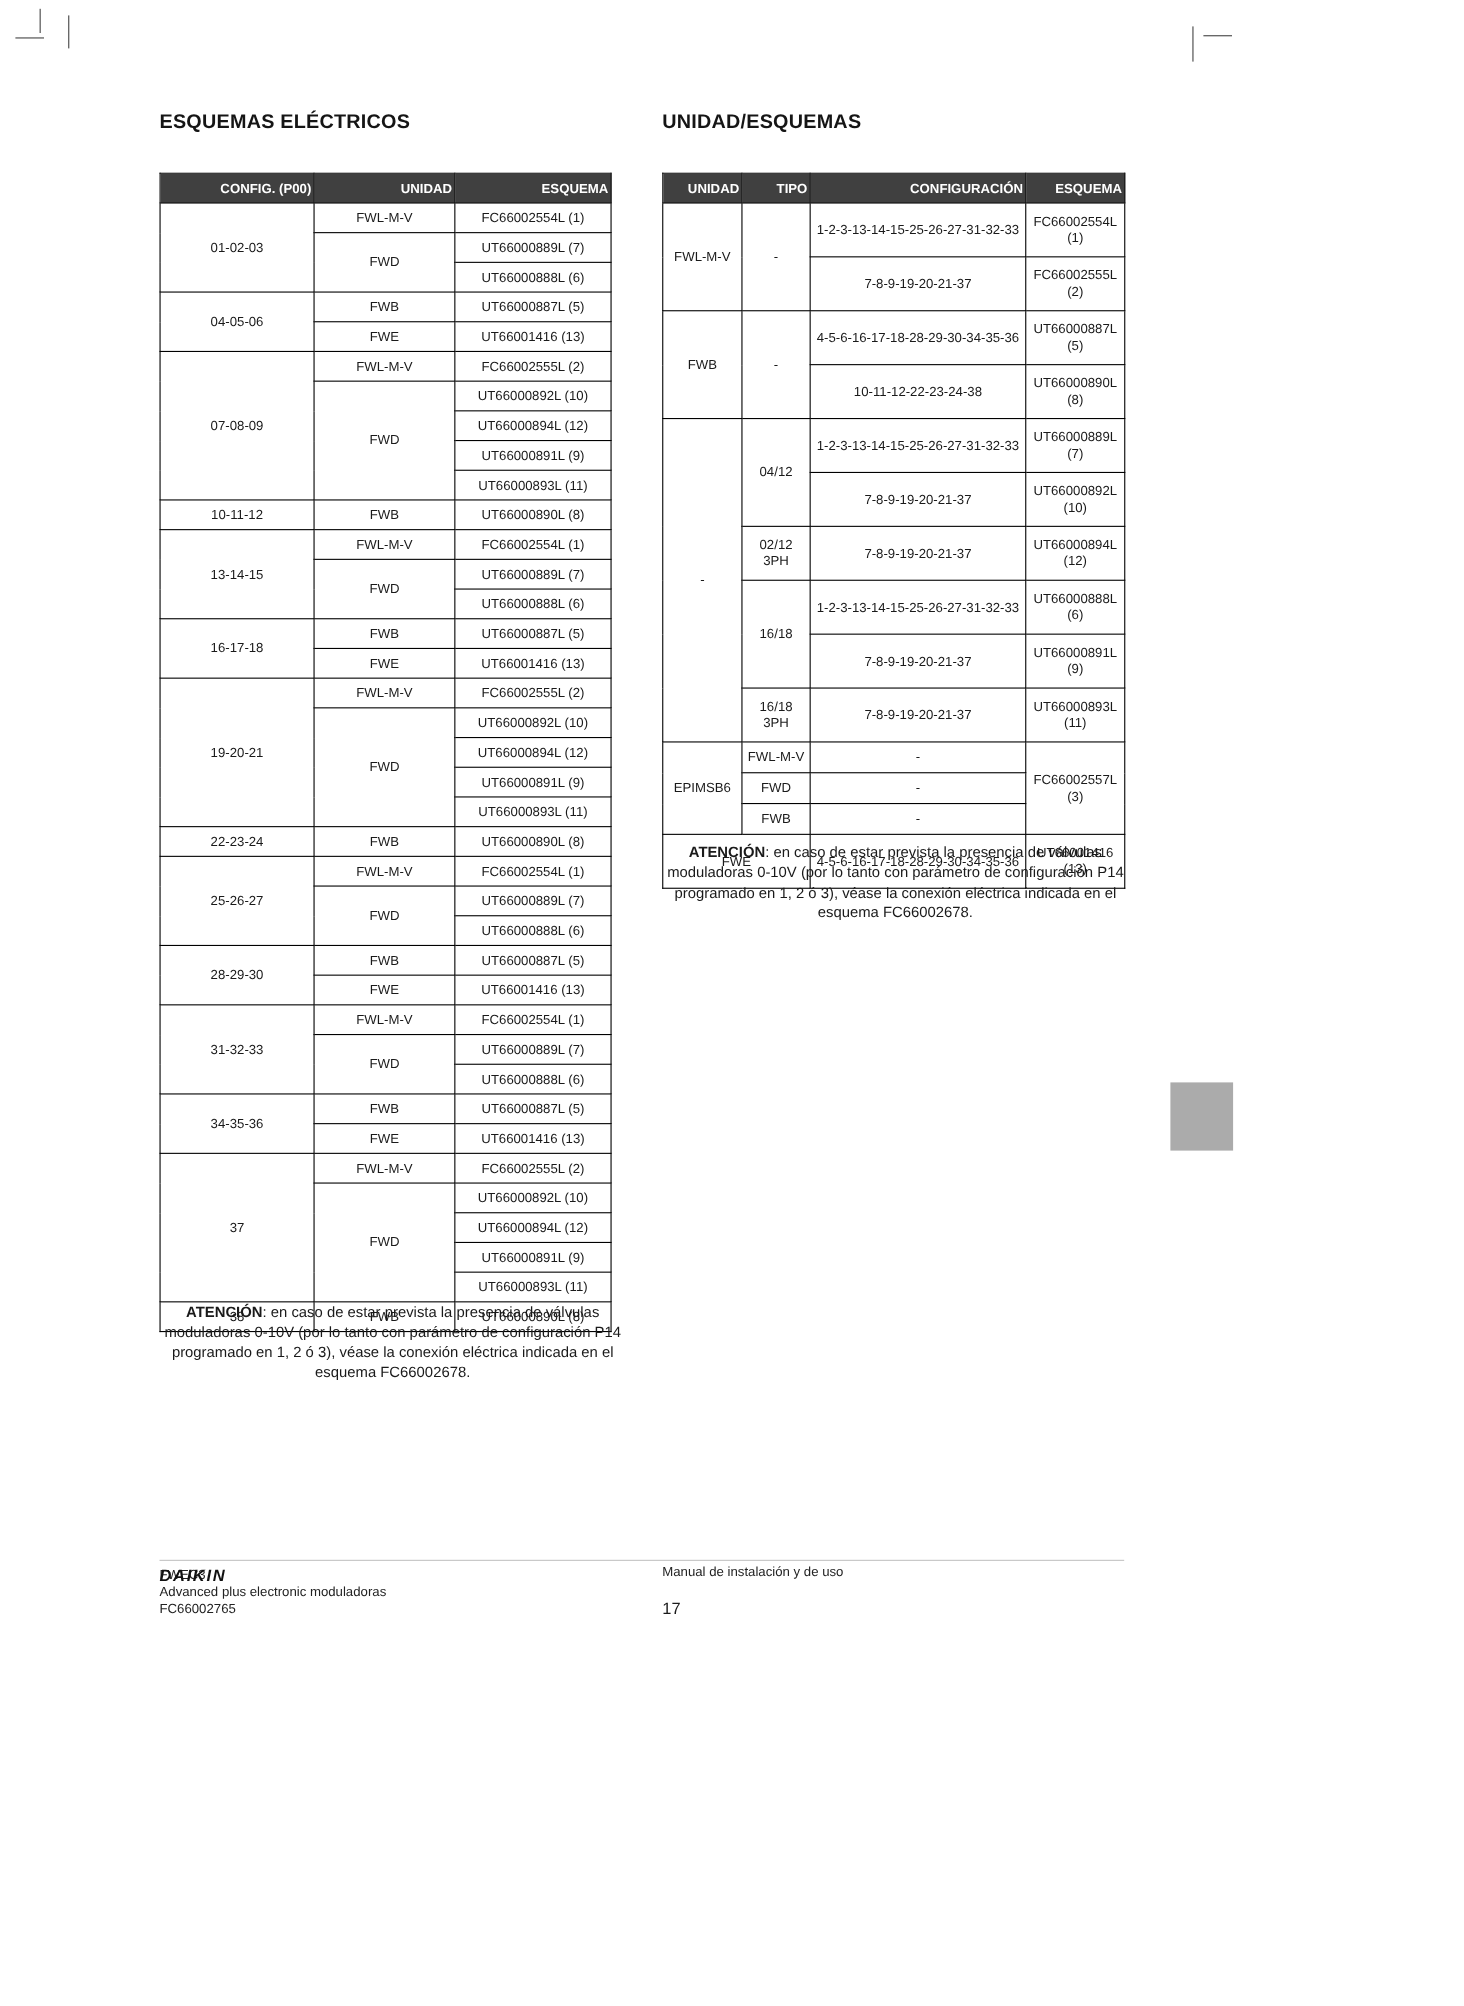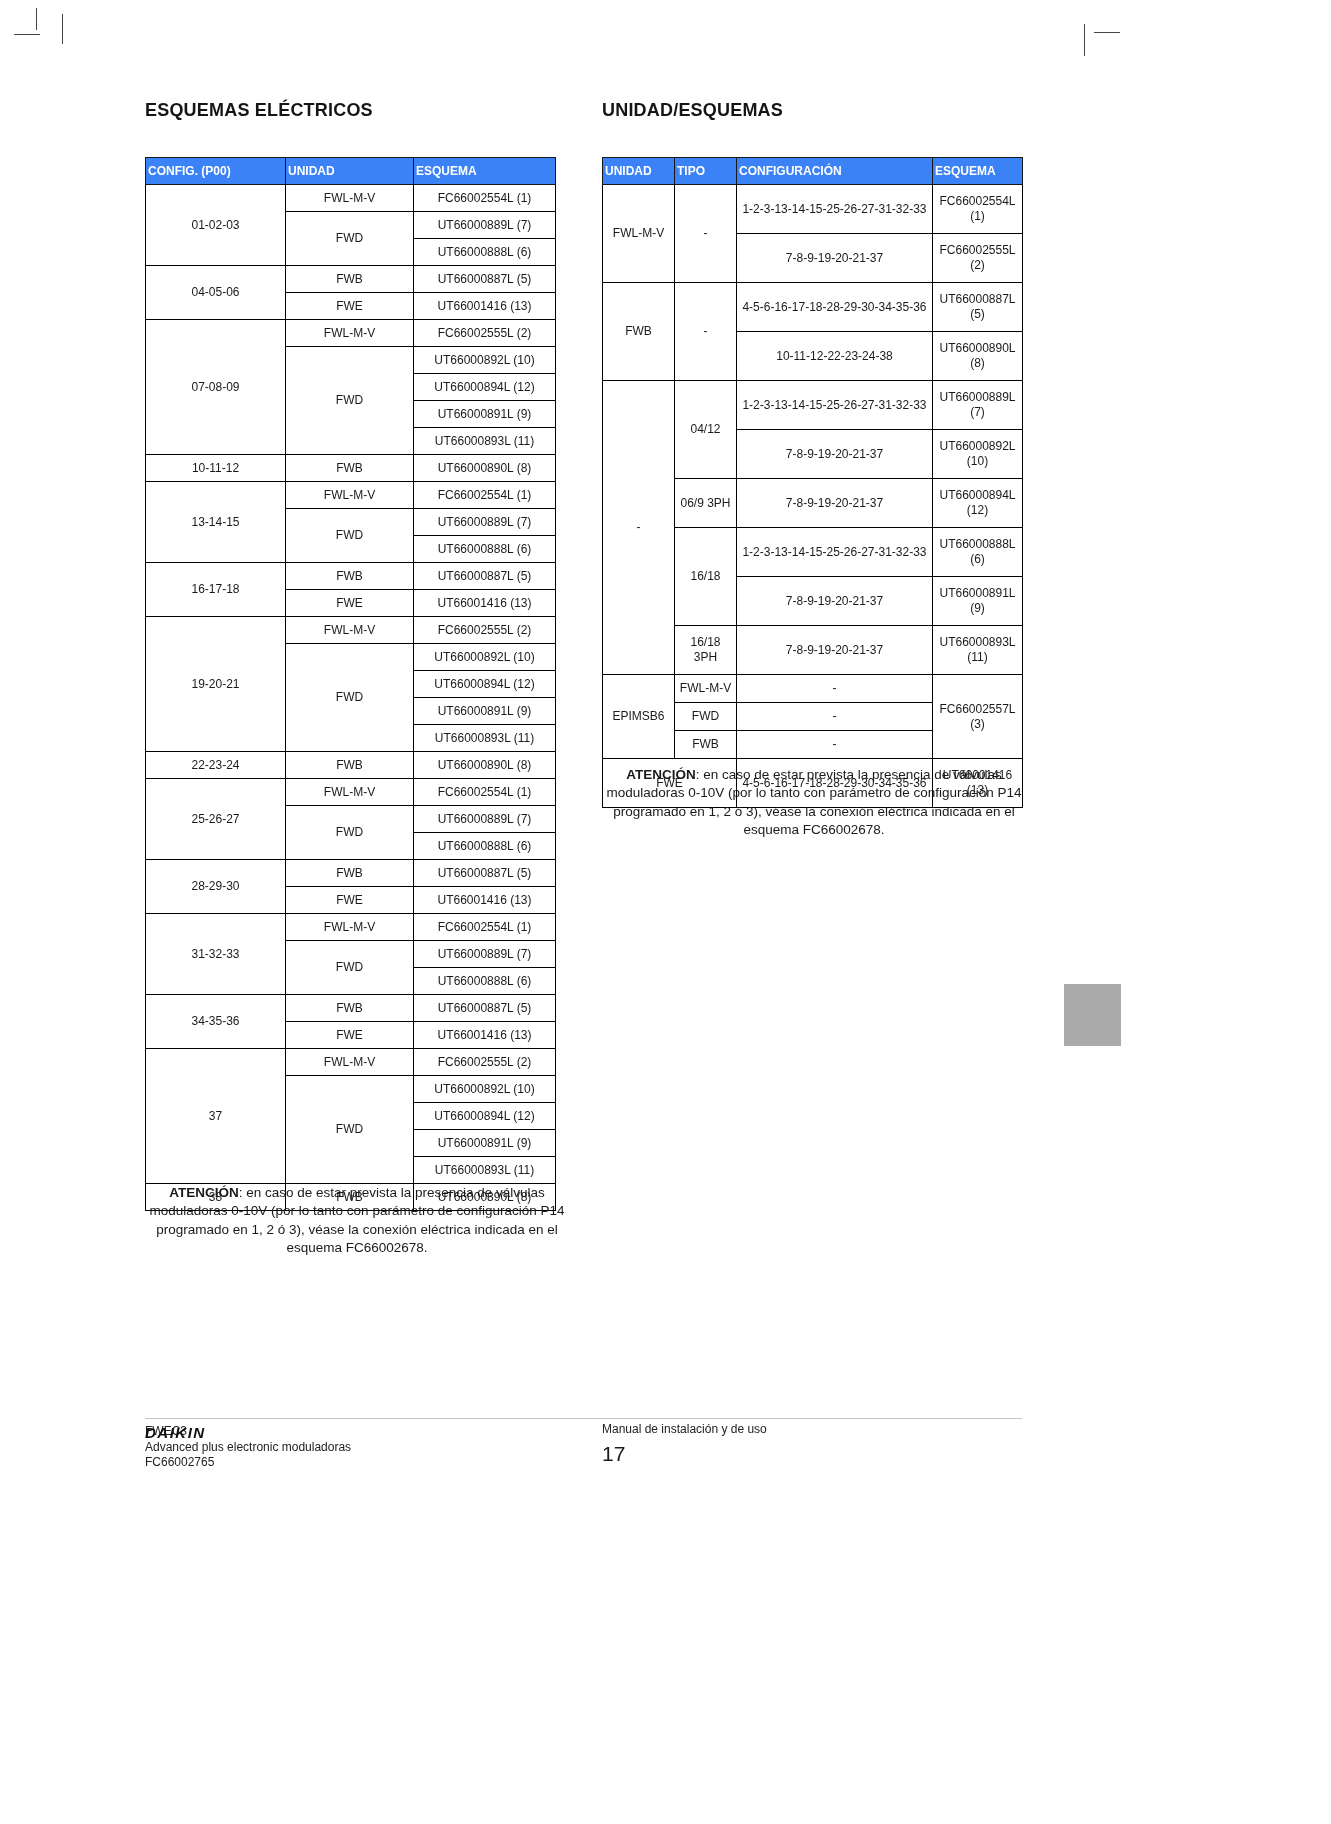--- a/index.html
+++ b/index.html
@@ -19,22 +19,22 @@
     font-size:18px;font-weight:bold;letter-spacing:.2px;
     color:#151515;margin:0 0 36px 0;
   }
   table.datatable{
     border-collapse:collapse;table-layout:fixed;
     font-size:12px;color:#1a1a1a;
   }
   table.lt{width:410px;}
   table.rt{width:420px;}
   table.datatable th{
-    background:#3b82f6;color:#ffffff;font-weight:bold;
-    font-size:12px;height:26px;text-align:left;vertical-align:middle;
+    background:#404040;color:#ffffff;font-weight:bold;
+    font-size:12px;height:26px;text-align:right;vertical-align:middle;
     border:1px solid #171717;padding:0 2px;
   }
   table.datatable td{
     border:1px solid #000;text-align:center;vertical-align:middle;
     padding:1px 4px;background:#fff;line-height:1.25;
   }
   table.lt td{height:24px;}
   table.rt td{height:46px;}
   table.rt tr.compact td{height:25px;}
   .attention{
@@ -51,21 +51,21 @@
     position:absolute;left:145px;top:1424px;font-size:12px;line-height:1.3;color:#222;
   }
   .footer-brand{
     position:absolute;left:145px;top:1424px;width:877px;
     font-size:15px;font-weight:bold;font-style:italic;letter-spacing:1.5px;color:#111;
   }
   .footer-right{
     position:absolute;left:602px;top:1422px;width:420px;
     font-size:12px;color:#222;
   }
-  .page-number{font-size:21px;color:#1a1a1a;margin-top:6px;}
+  .page-number{font-size:15px;color:#1a1a1a;margin-top:18px;}
   .side-tab{
     position:absolute;left:1064px;top:984px;width:57px;height:62px;background:#ababab;
   }
 </style>
 </head>
 <body>
 
 <div class="page">
 
   <div class="crop" style="left:14px;top:34px;width:26px;height:1px;"></div>
@@ -289,21 +289,21 @@
             <td rowspan="6">-</td>
             <td rowspan="2">04/12</td>
             <td>1-2-3-13-14-15-25-26-27-31-32-33</td>
             <td>UT66000889L (7)</td>
           </tr>
           <tr>
             <td>7-8-9-19-20-21-37</td>
             <td>UT66000892L (10)</td>
           </tr>
           <tr>
-            <td>06/9 3PH</td>
+            <td>02/12 3PH</td>
             <td>7-8-9-19-20-21-37</td>
             <td>UT66000894L (12)</td>
           </tr>
           <tr>
             <td rowspan="2">16/18</td>
             <td>1-2-3-13-14-15-25-26-27-31-32-33</td>
             <td>UT66000888L (6)</td>
           </tr>
           <tr>
             <td>7-8-9-19-20-21-37</td>

